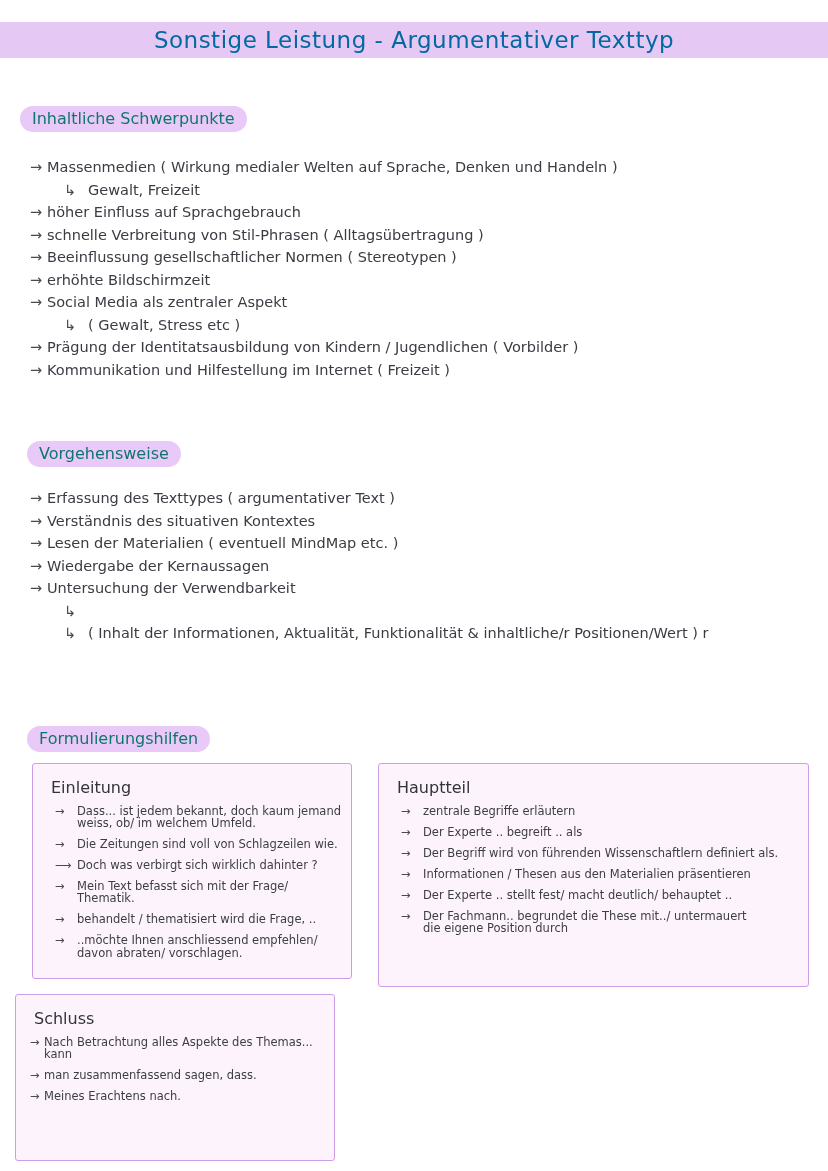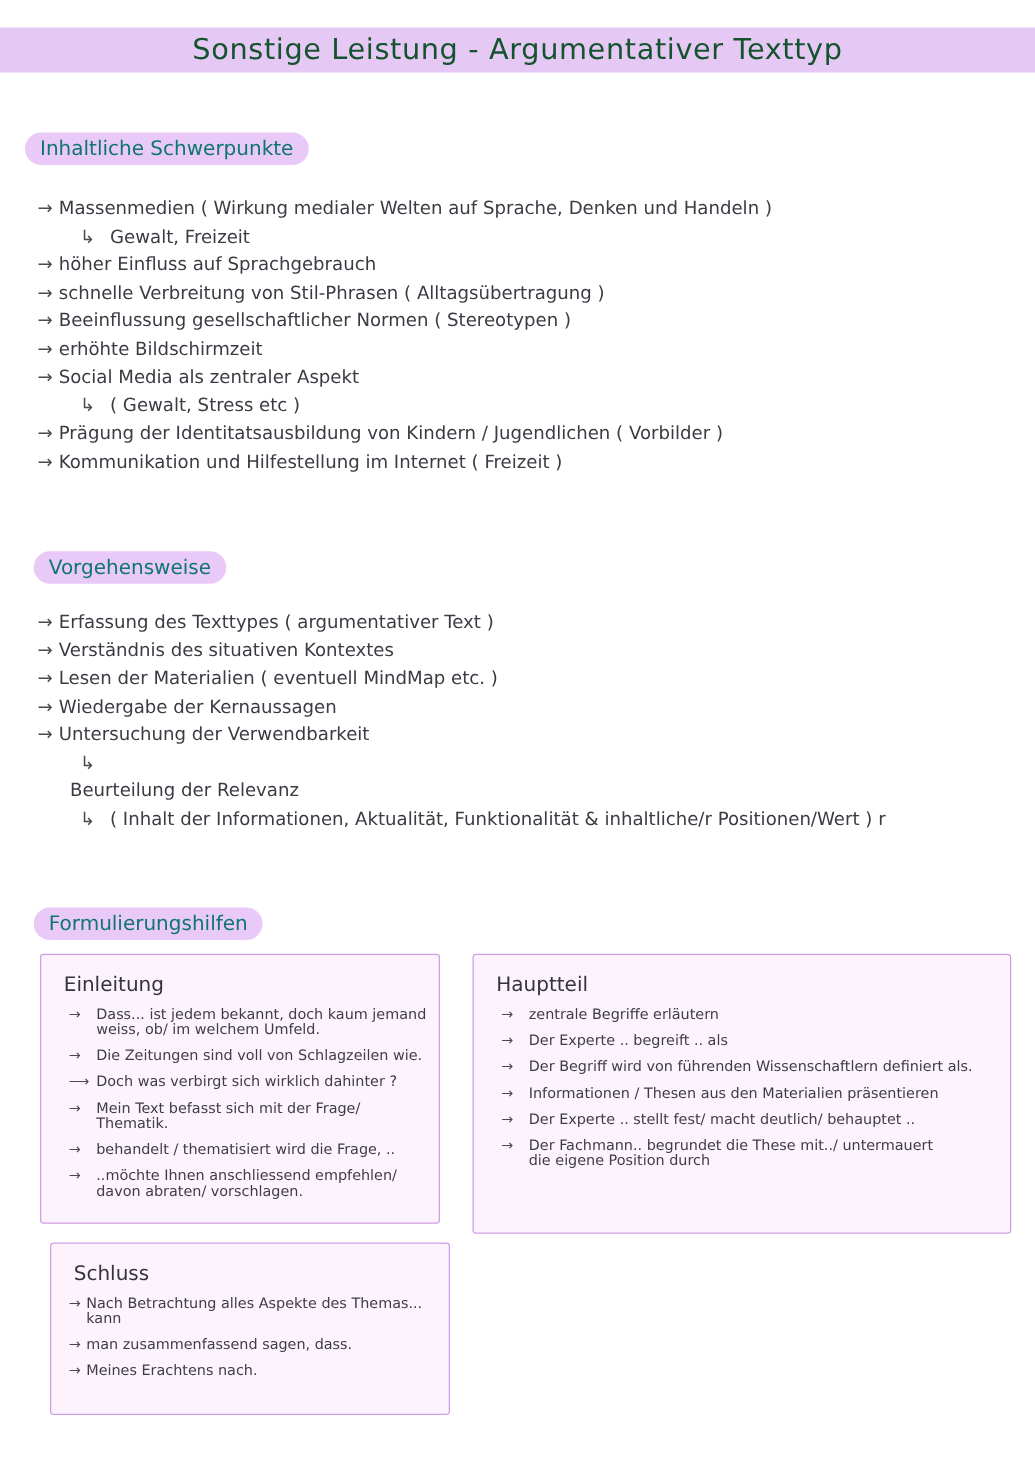--- a/index.html
+++ b/index.html
@@ -29,21 +29,21 @@
     top: 22px;
     width: 828px;
     height: 36px;
     background: #e6c8f5;
     display: flex;
     align-items: center;
     justify-content: center;
   }
   .title-text {
     font-size: 23px;
-    color: #14532d;
+    color: #0369a1;
     letter-spacing: 0.5px;
     font-family: "DejaVu Sans", sans-serif;
     font-weight: 400;
   }
 
   
   .pill {
     position: absolute;
     background: #e9c9f7;
     border-radius: 14px;
@@ -191,23 +191,20 @@
       <span class="arr">→</span>
       <span>Wiedergabe der Kernaussagen</span>
     </div>
     <div class="row">
       <span class="arr">→</span>
       <span>Untersuchung der Verwendbarkeit</span>
     </div>
     <div class="row sub">
       <span class="arr">↳</span>
     </div>
-    <div class="row plain">
-      <span>Beurteilung der Relevanz</span>
-    </div>
     <div class="row sub">
       <span class="arr">↳</span>
       <span>( Inhalt der Informationen, Aktualität, Funktionalität &amp; inhaltliche/r Positionen/Wert ) r</span>
     </div>
   </div>
 
   <div class="pill" style="left:27px; top:726px;">Formulierungshilfen</div>
 
   <div class="box" style="left:32px; top:763px; width:320px; height:216px;">
     <div class="box-title">Einleitung</div>
@@ -262,21 +259,21 @@
         <span class="arr">→</span>
         <span class="txt" style="max-width:380px;text-align:right;">Der Experte .. stellt fest/ macht deutlich/ behauptet ..</span>
       </div>
       <div class="row">
         <span class="arr">→</span>
         <span class="txt" style="max-width:340px;">Der Fachmann.. begrundet die These mit../ untermauert die eigene Position durch</span>
       </div>
     </div>
   </div>
 
-  <div class="box" style="left:40px; top:994px; width:320px; height:138px;">
+  <div class="box" style="left:15px; top:994px; width:320px; height:167px;">
     <div class="box-title">Schluss</div>
     <div class="box-list tight-list">
       <div class="row">
         <span class="arr tight">→</span>
         <span class="txt">Nach Betrachtung alles Aspekte des Themas... kann</span>
       </div>
       <div class="row">
         <span class="arr tight">→</span>
         <span class="txt">man zusammenfassend sagen, dass.</span>
       </div>

